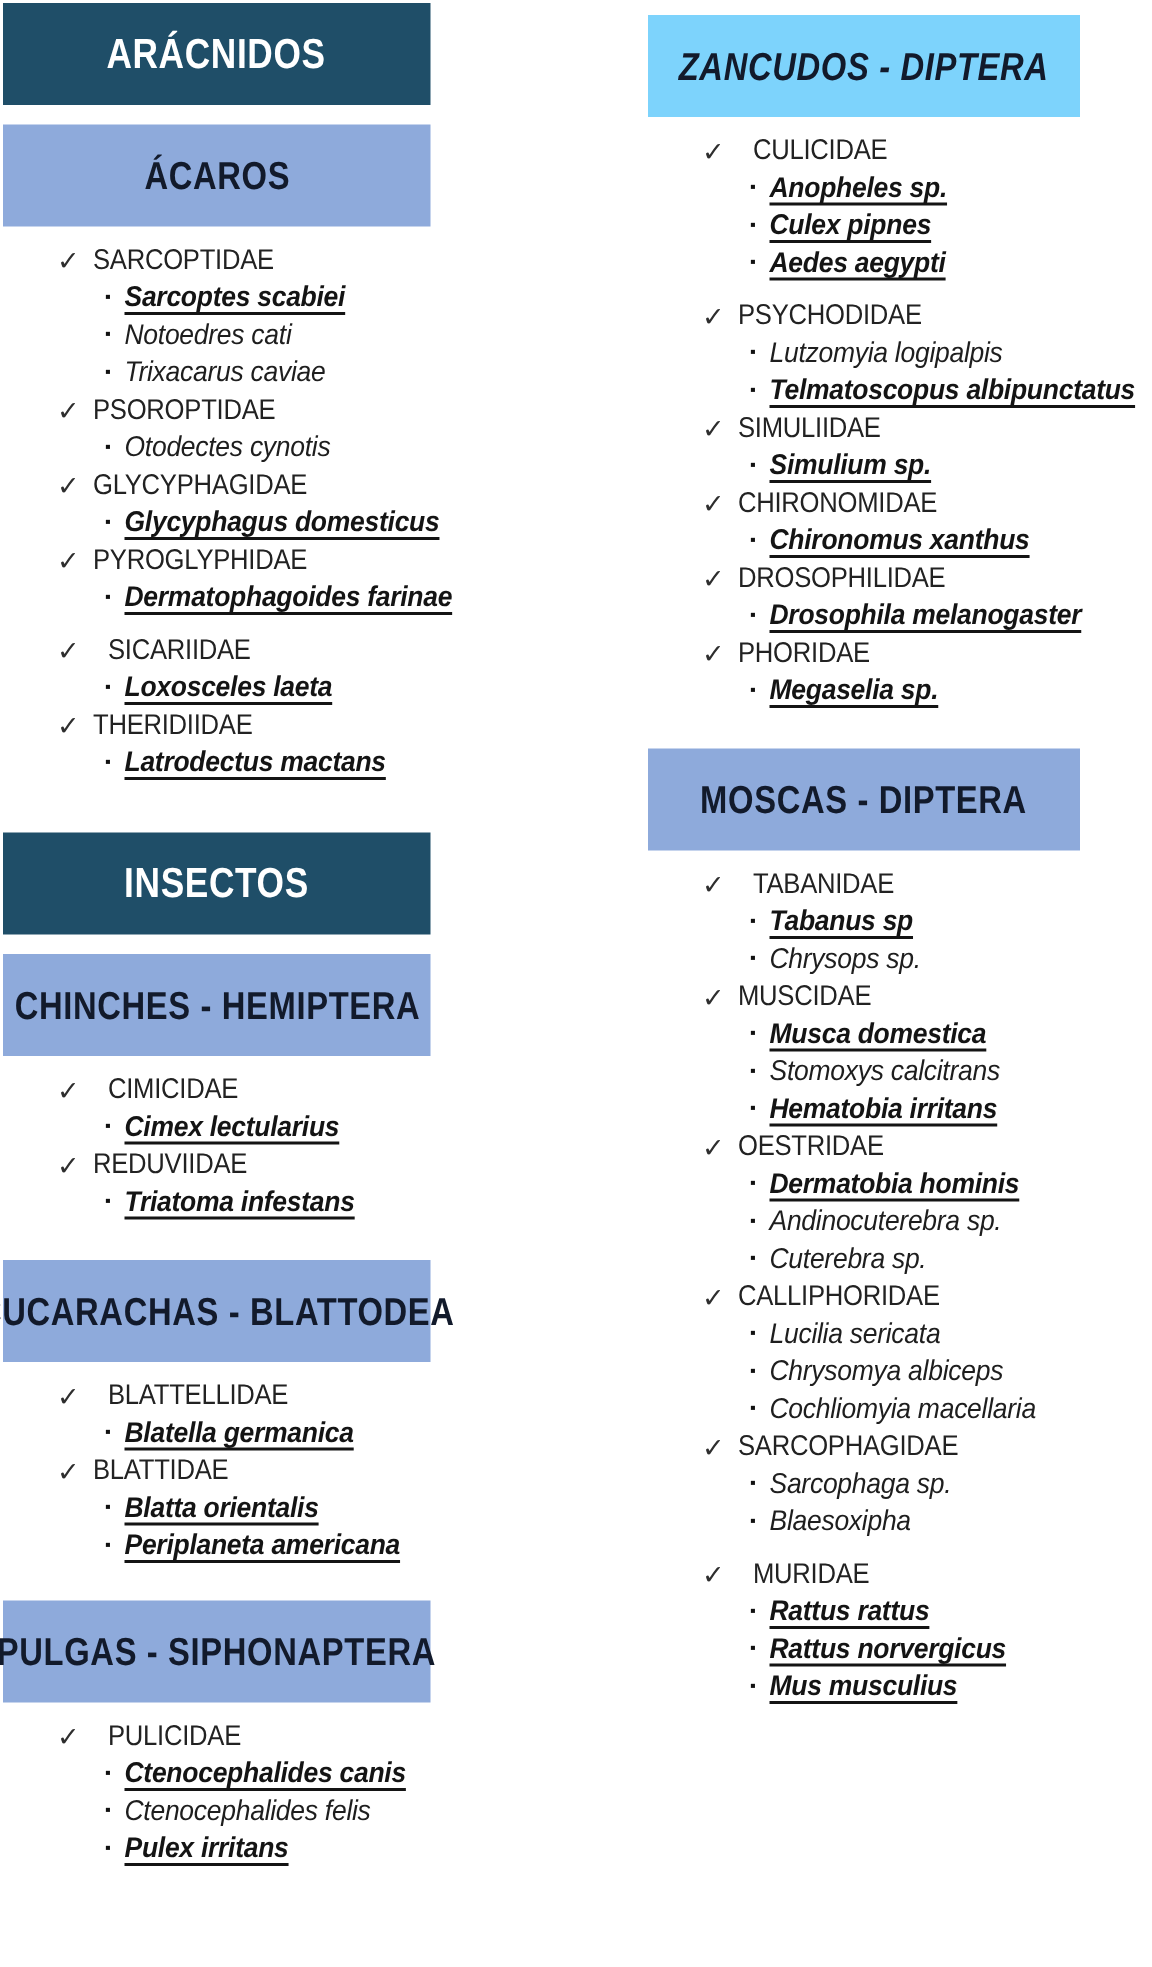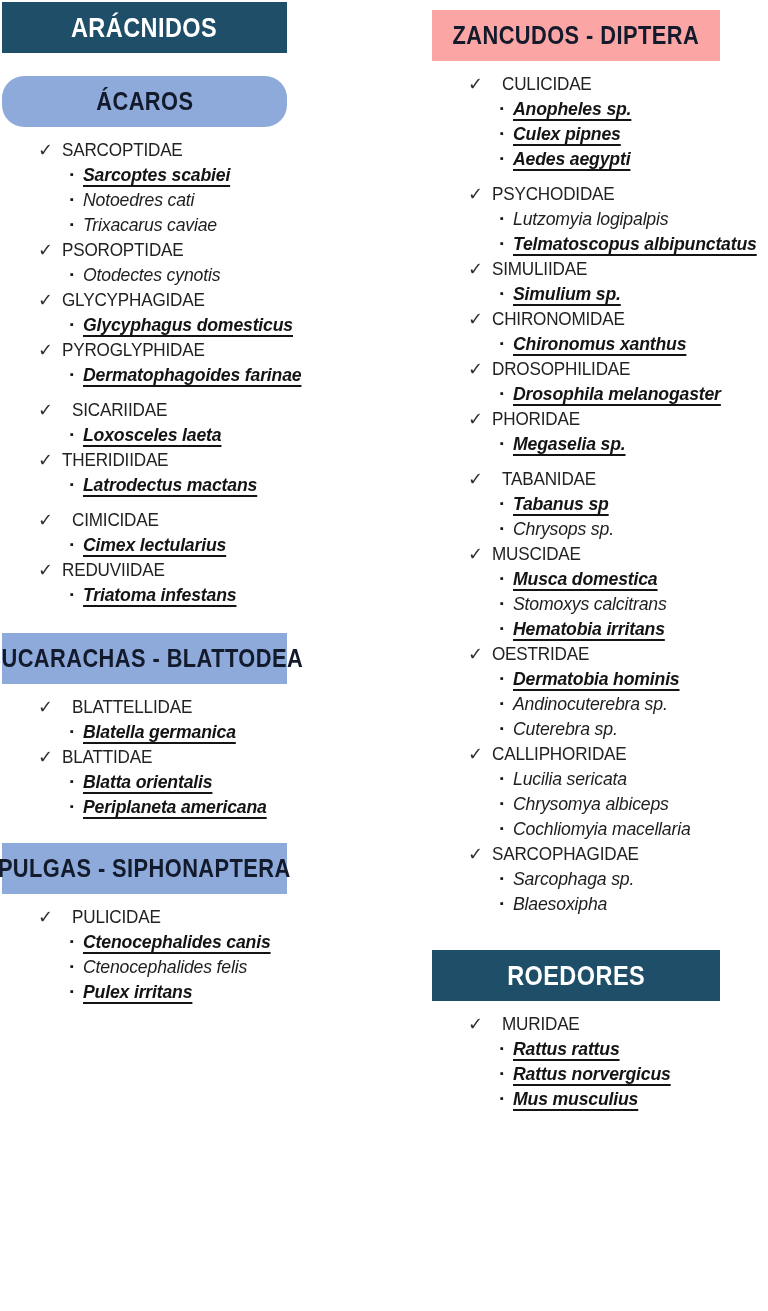--- a/index.html
+++ b/index.html
@@ -4,25 +4,25 @@
 <style>
   html,body{margin:0;padding:0;}
   body{
     width:768px;height:1311px;position:relative;background:#ffffff;
     font-family:"Liberation Sans", sans-serif;color:#1c1c1c;overflow:hidden;
   }
   .column{position:absolute;top:0;}
   .column.left{left:2px;width:285px;top:2px;}
   .column.right{left:432px;width:288px;top:10px;}
 
-  .hdr{height:51px;display:flex;align-items:center;justify-content:center;margin-top:26px;}
+  .hdr{height:68px;display:flex;align-items:center;justify-content:center;margin-top:26px;}
   .column > .hdr:first-child{margin-top:0;}
   .hdr.dark{background:var(--dark-bg);color:var(--dark-text);margin-top:34px;}
   .column > .hdr.dark:first-child{margin-top:0;}
-  .hdr.dark + .hdr.light{margin-top:23px;border-radius:22px;}
+  .hdr.dark + .hdr.light{margin-top:13px;}
   .hdr-text{
     display:inline-block;font-weight:700;letter-spacing:0.5px;white-space:nowrap;
     transform:scaleX(0.84);transform-origin:center center;font-size:26px;
   }
   .hdr.dark .hdr-text{font-size:28px;}
   .hdr.light{color:var(--light-text);}
 
   .flist{margin-top:10px;}
   .frow{height:25px;display:flex;align-items:center;padding-left:36px;white-space:nowrap;}
   .frow .check{font-size:18px;color:#2e2e2e;margin-right:9px;line-height:1;}
@@ -106,20 +106,26 @@
         </div>
         <div class="frow">
           <span class="check">✓</span>
           <span class="fname">THERIDIIDAE</span>
         </div>
         <div class="srow">
           <span class="sq">▪</span>
           <span class="sname emph">Latrodectus mactans</span>
         </div>
       </div>
+      <div class="hdr dark">
+        <span class="hdr-text">INSECTOS</span>
+      </div>
+      <div class="hdr light" style="background: rgb(142, 170, 219);">
+        <span class="hdr-text">CHINCHES - HEMIPTERA</span>
+      </div>
       <div class="flist">
         <div class="frow wide">
           <span class="check">✓</span>
           <span class="fname">CIMICIDAE</span>
         </div>
         <div class="srow">
           <span class="sq">▪</span>
           <span class="sname emph">Cimex lectularius</span>
         </div>
         <div class="frow">
@@ -172,21 +178,21 @@
           <span class="sq">▪</span>
           <span class="sname">Ctenocephalides felis</span>
         </div>
         <div class="srow">
           <span class="sq">▪</span>
           <span class="sname emph">Pulex irritans</span>
         </div>
       </div>
     </div>
     <div class="column right">
-      <div class="hdr light" style="background: #fca5a5;">
+      <div class="hdr light" style="background: #7dd3fc; font-style: italic;">
         <span class="hdr-text">ZANCUDOS - DIPTERA</span>
       </div>
       <div class="flist">
         <div class="frow wide">
           <span class="check">✓</span>
           <span class="fname">CULICIDAE</span>
         </div>
         <div class="srow">
           <span class="sq">▪</span>
           <span class="sname emph">Anopheles sp.</span>
@@ -239,20 +245,23 @@
         </div>
         <div class="frow">
           <span class="check">✓</span>
           <span class="fname">PHORIDAE</span>
         </div>
         <div class="srow">
           <span class="sq">▪</span>
           <span class="sname emph">Megaselia sp.</span>
         </div>
       </div>
+      <div class="hdr light" style="background: rgb(142, 170, 219);">
+        <span class="hdr-text">MOSCAS - DIPTERA</span>
+      </div>
       <div class="flist">
         <div class="frow wide">
           <span class="check">✓</span>
           <span class="fname">TABANIDAE</span>
         </div>
         <div class="srow">
           <span class="sq">▪</span>
           <span class="sname emph">Tabanus sp</span>
         </div>
         <div class="srow">
@@ -312,23 +321,20 @@
           <span class="fname">SARCOPHAGIDAE</span>
         </div>
         <div class="srow">
           <span class="sq">▪</span>
           <span class="sname">Sarcophaga sp.</span>
         </div>
         <div class="srow">
           <span class="sq">▪</span>
           <span class="sname">Blaesoxipha</span>
         </div>
-      </div>
-      <div class="hdr dark">
-        <span class="hdr-text">ROEDORES</span>
       </div>
       <div class="flist">
         <div class="frow wide">
           <span class="check">✓</span>
           <span class="fname">MURIDAE</span>
         </div>
         <div class="srow">
           <span class="sq">▪</span>
           <span class="sname emph">Rattus rattus</span>
         </div>

